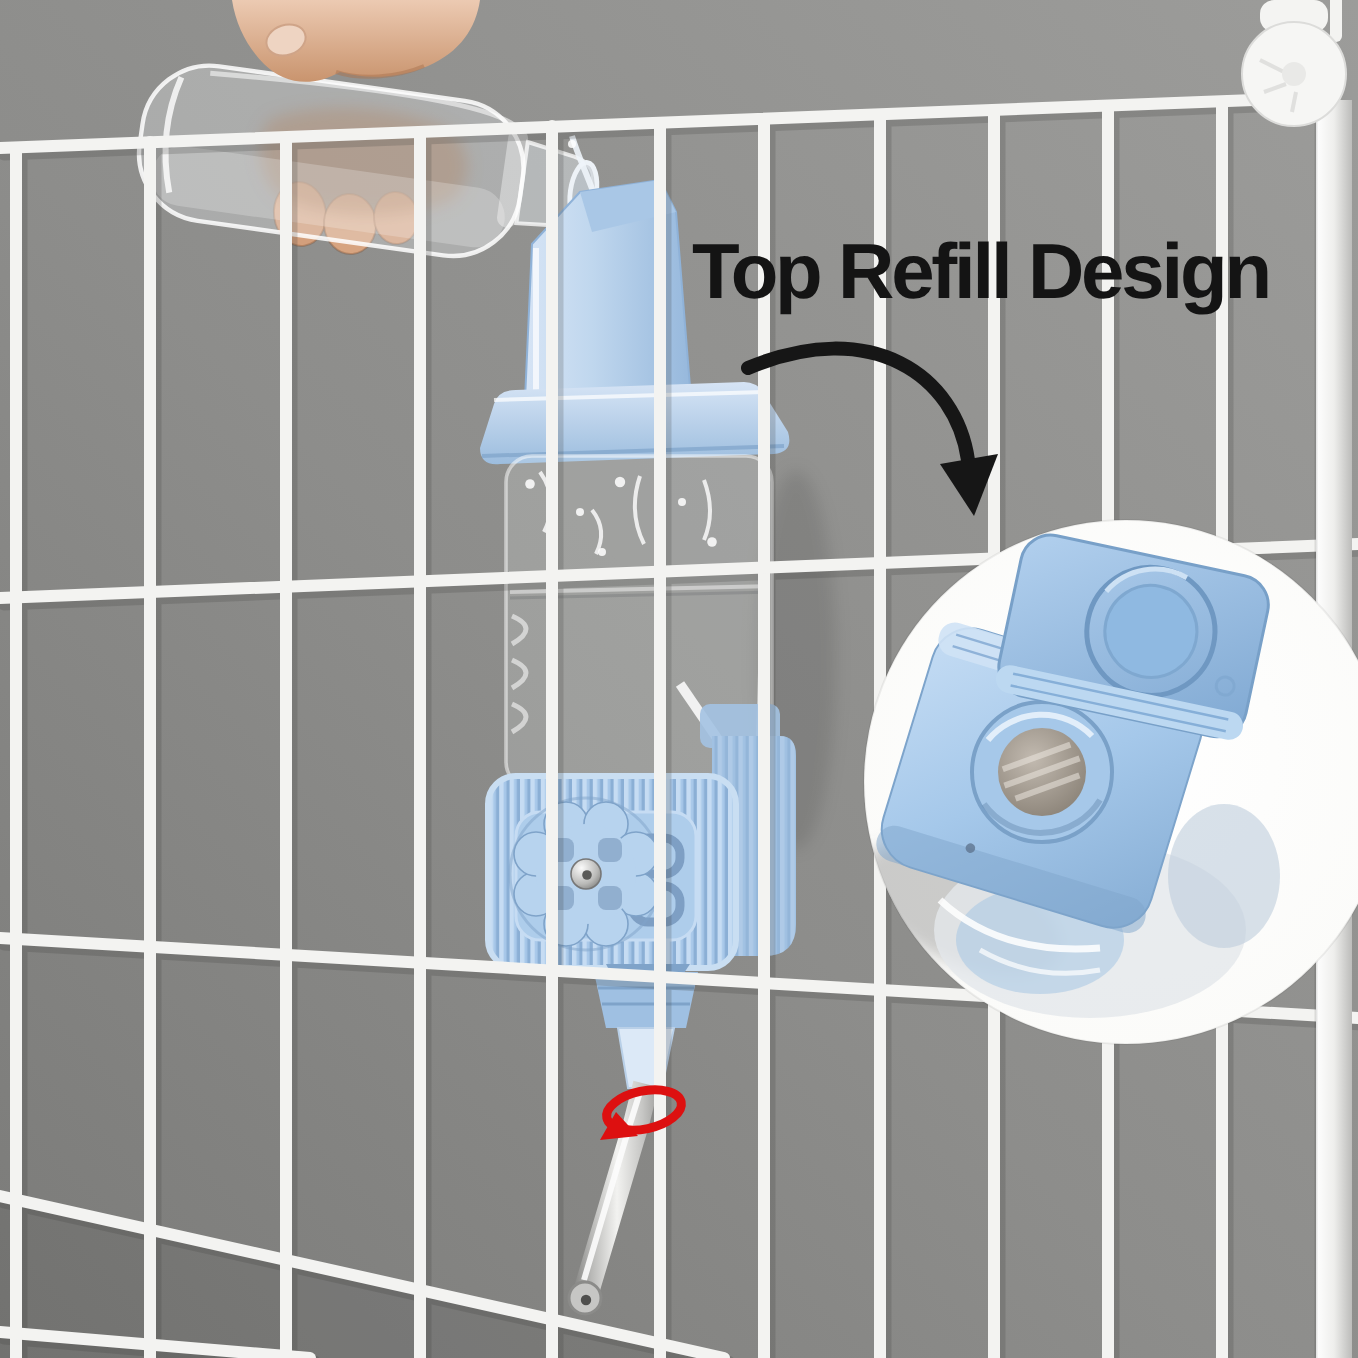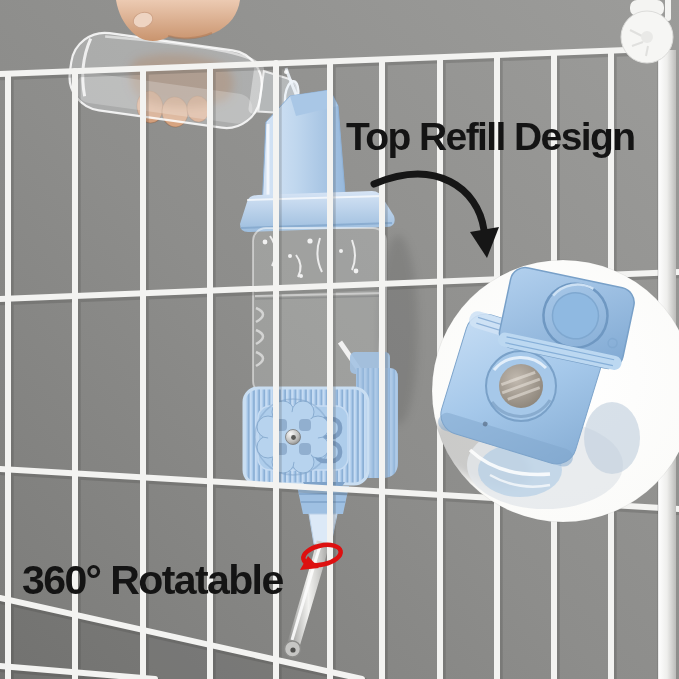--- a/index.html
+++ b/index.html
@@ -296,14 +296,13 @@
     </g>
   </g>
 
   <g>
     <path d="M374,184 C436,158 478,188 484,230" fill="none" stroke="#161616" stroke-width="7" stroke-linecap="round"></path>
     <polygon points="470,232 499,227 487,258" fill="#161616"></polygon>
   </g>
 </svg>
 
 <div class="caption top-refill">Top Refill Design</div>
-<div class="caption rotatable">360° Rotatable</div>
 </div>
 
 </body></html>

